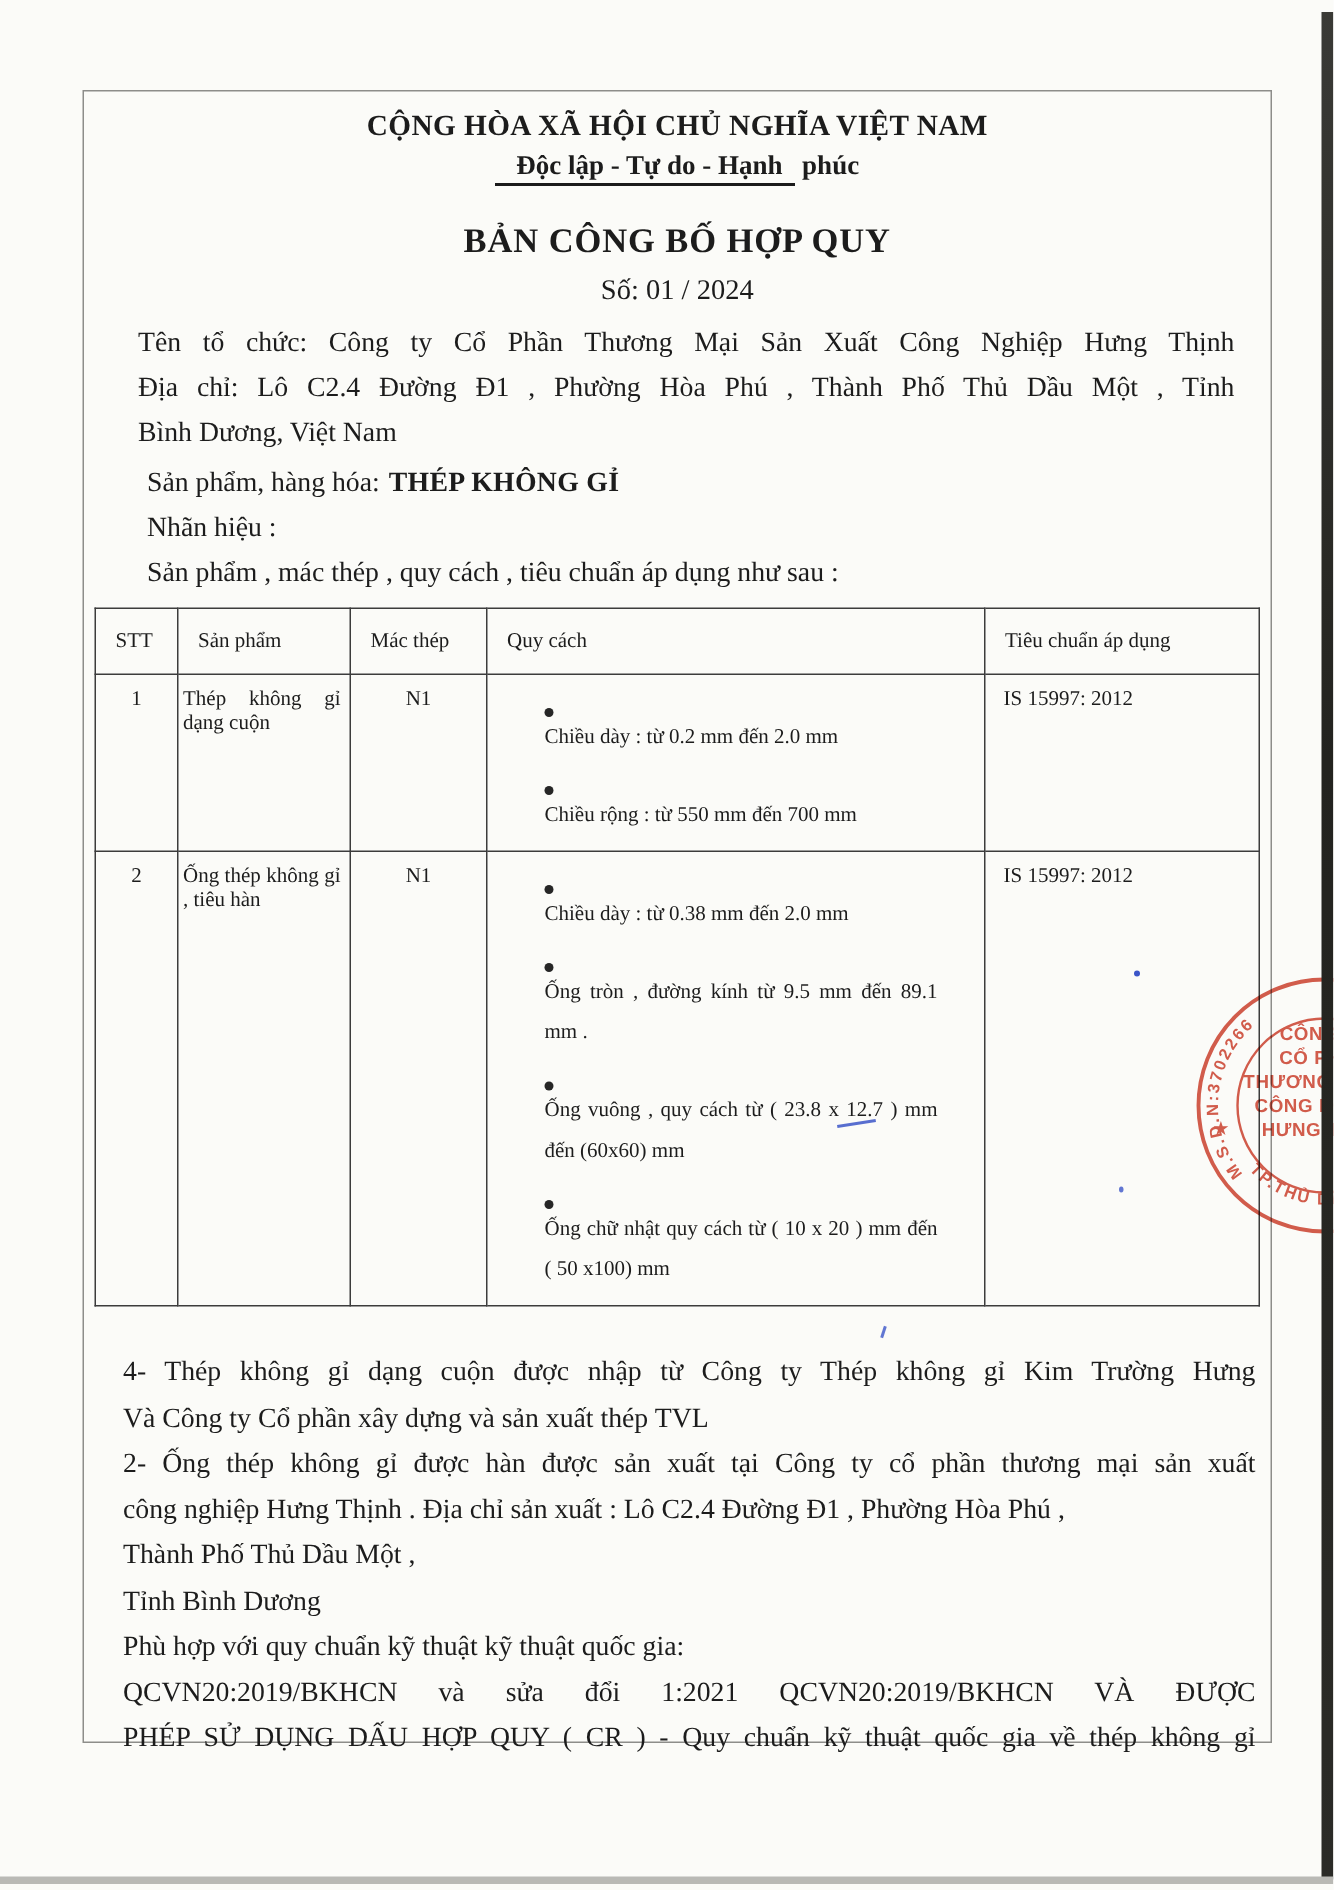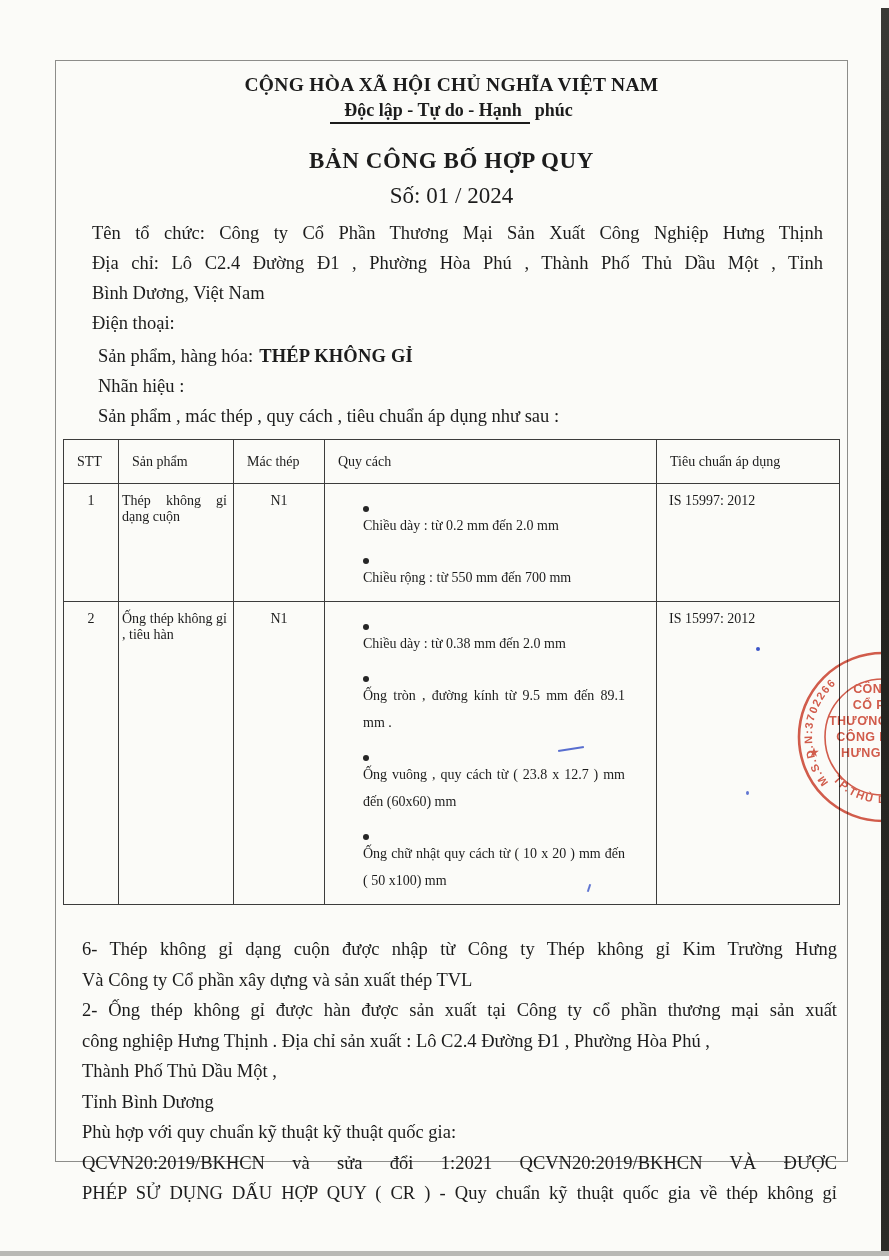--- a/index.html
+++ b/index.html
@@ -20,21 +20,21 @@
   .frame { position:absolute; left:55px; top:60px; width:791px; height:1100px;
     border:1px solid #8d8d8a; font-size:18.5px; }
 
   .nat-title { margin-top:13px; text-align:center; font-weight:bold;
     font-size:19.5px; letter-spacing:.3px; }
   .motto { text-align:center; font-weight:bold; font-size:18px; margin-top:4px; }
   .motto-u { border-bottom:2px solid #1b1b1b; padding:0 8px 2px 14px; }
   .motto-tail { margin-left:5px; }
   .doc-title { margin:27px 0 0 0; text-align:center; font-weight:bold;
     font-size:23px; letter-spacing:.6px; }
-  .doc-no { text-align:center; font-size:23px; margin-top:9px; }
+  .doc-no { text-align:center; font-size:19px; margin-top:9px; }
 
   .info { margin:9px 24px 0 36px; line-height:30px; }
   .info p, .prod p { margin:0; }
   .jl { text-align:justify; text-align-last:justify; }
   .prod { margin:3px 24px 0 42px; line-height:30px; }
   .prod b { margin-left:6px; letter-spacing:.2px; }
 
   table.spec { margin:8px 0 0 7px; width:776px; border-collapse:collapse;
     table-layout:fixed; }
   table.spec th, table.spec td { border:1px solid #3c3c3c; vertical-align:top;
@@ -85,21 +85,20 @@
       <span class="motto-u">Độc lập - Tự do - Hạnh</span><span class="motto-tail">phúc</span>
     </div>
 
     <div class="doc-title">BẢN CÔNG BỐ HỢP QUY</div>
     <div class="doc-no">Số: 01 / 2024</div>
 
     <div class="info">
       <p class="jl">Tên tổ chức: Công ty Cổ Phần Thương Mại Sản Xuất Công Nghiệp Hưng Thịnh</p>
       <p class="jl">Địa chỉ: Lô C2.4 Đường Đ1 , Phường Hòa Phú , Thành Phố Thủ Dầu Một , Tỉnh</p>
       <p>Bình Dương, Việt Nam</p>
-      <p>Điện thoại:</p>
     </div>
 
     <div class="prod">
       <p><span>Sản phẩm, hàng hóa:</span><b>THÉP KHÔNG GỈ</b></p>
       <p>Nhãn hiệu :</p>
       <p>Sản phẩm , mác thép , quy cách , tiêu chuẩn áp dụng như sau :</p>
     </div>
 
     <table class="spec">
       <colgroup>
@@ -156,21 +155,21 @@
               <span class="bdot"></span>
               <div class="btxt">Ống chữ nhật quy cách từ ( 10 x 20 ) mm đến ( 50 x100) mm</div>
             </div>
           </td>
           <td class="c-tc">IS 15997: 2012</td>
         </tr>
       </tbody>
     </table>
 
     <div class="notes">
-      <p class="nt-ind1 jl">6-  Thép không gỉ dạng cuộn được nhập từ Công ty Thép không gỉ Kim Trường Hưng</p>
+      <p class="nt-ind1 jl">4-  Thép không gỉ dạng cuộn được nhập từ Công ty Thép không gỉ Kim Trường Hưng</p>
       <p class="nt-ind1">Và Công ty Cổ phần xây dựng và sản xuất thép TVL</p>
       <p class="nt-ind1 jl">2-  Ống thép không gỉ được hàn được sản xuất tại Công ty cổ phần thương mại sản xuất</p>
       <p class="nt-ind2">công nghiệp Hưng Thịnh . Địa chỉ sản xuất : Lô C2.4 Đường Đ1 , Phường Hòa Phú ,</p>
       <p class="nt-ind2">Thành Phố Thủ Dầu Một ,</p>
       <p>Tỉnh Bình Dương</p>
       <p>Phù hợp với quy chuẩn kỹ thuật kỹ thuật quốc gia:</p>
       <p class="nt-qcvn jl">QCVN20:2019/BKHCN và sửa đổi 1:2021 QCVN20:2019/BKHCN VÀ ĐƯỢC</p>
       <p class="nt-phep jl">PHÉP SỬ DỤNG DẤU HỢP QUY ( CR ) -  Quy chuẩn kỹ thuật quốc gia về thép không gỉ</p>
     </div>
 

